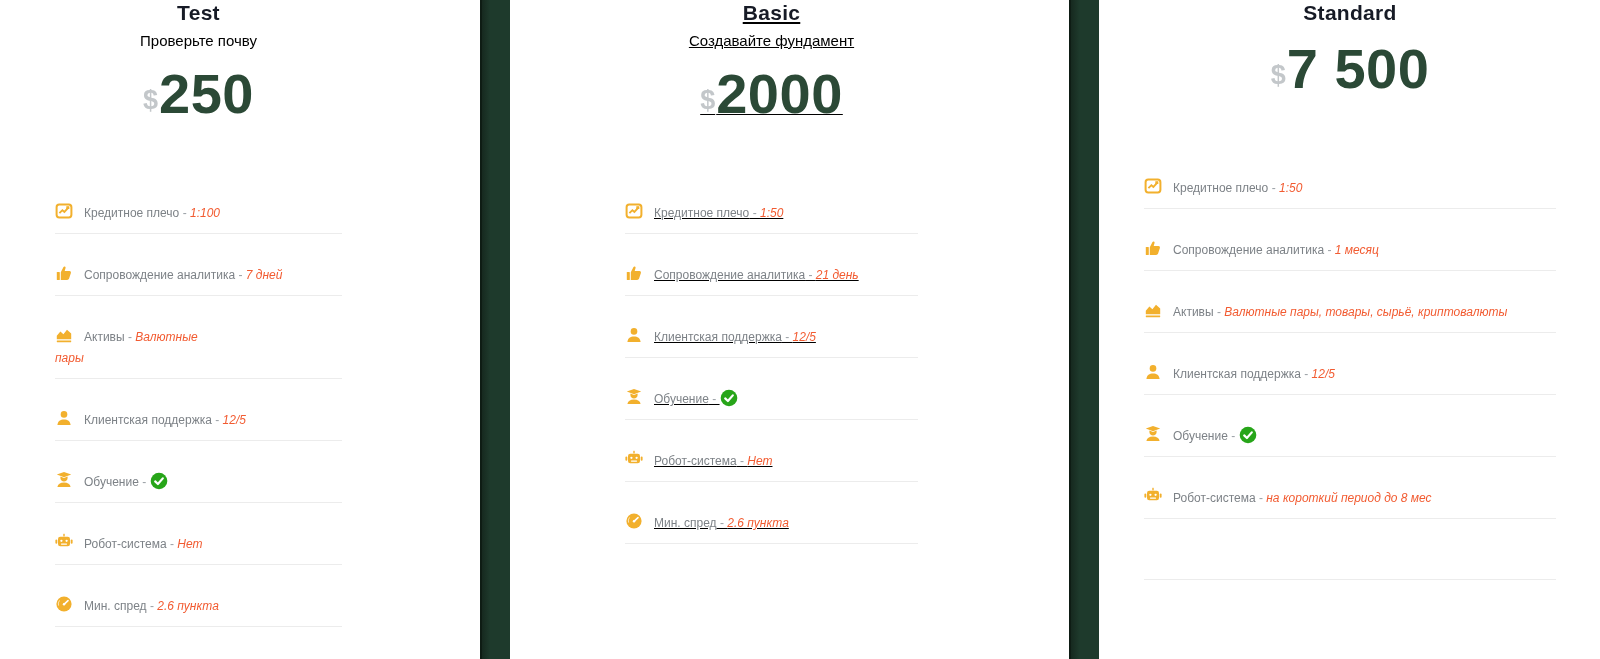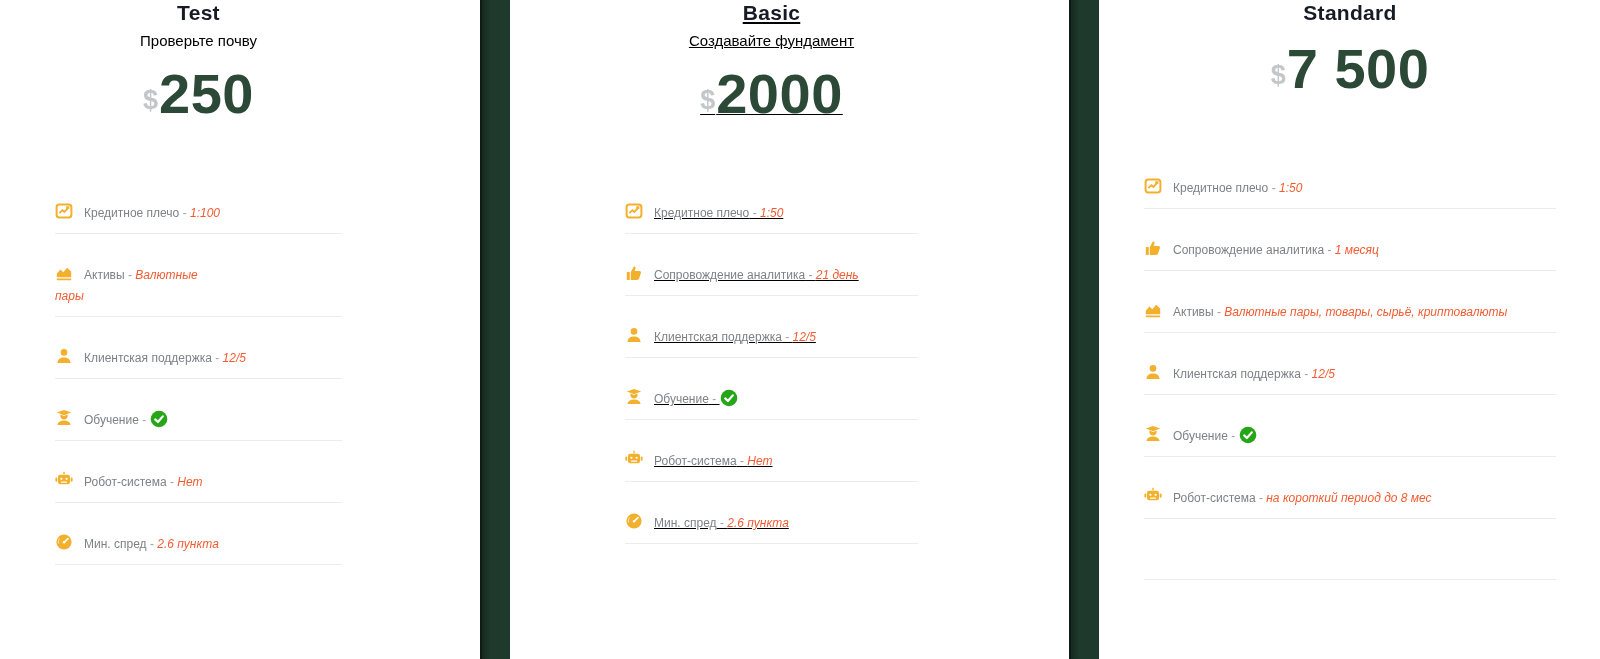--- a/index.html
+++ b/index.html
@@ -64,20 +64,26 @@
     </div>
     <div class="features">
   <div class="feature-row">
     <span class="ficon"><svg viewBox="0 0 18 18">
               <rect x="1.6" y="2.6" width="14.8" height="12.8" rx="2.6" fill="none" stroke="#f2b02d" stroke-width="2"></rect>
               <polyline points="4.4,11.2 7.4,8.2 9.4,10 13.6,5.4" fill="none" stroke="#f2b02d" stroke-width="1.9"></polyline>
               <rect x="11.3" y="4.2" width="3" height="2.8" fill="#f2b02d"></rect>
             </svg></span><span class="flabel">Кредитное плечо</span><span class="fdash"> -  </span><span class="fvalue">1:100</span>
   </div>
 
+  <div class="feature-row">
+    <span class="ficon"><svg viewBox="0 0 18 18" fill="#f2b02d">
+              <rect x="1.8" y="8" width="3" height="8" rx="0.6"></rect>
+              <path d="M5.8 16V8.3L8.5 3c.55-1.05 2.1-.65 2.1.55 0 .25-.04.5-.12.75L9.7 7h4.8c1 0 1.7 1 1.4 1.95l-1.8 5.6c-.3.87-1.1 1.45-2 1.45z"></path>
+            </svg></span><span class="flabel">Сопровождение аналитика</span><span class="fdash"> -  </span><span class="fvalue">7 дней</span>
+  </div>
 
   <div class="feature-row">
     <span class="ficon"><svg viewBox="0 0 18 18" fill="#f2b02d">
               <rect x="1.8" y="14.4" width="14.4" height="1.8" rx="0.4"></rect>
               <path d="M1.8 13.2V9.8l3.6-4.2 3 2.6 3.6-4.4 4.2 3.7v5.7z"></path>
             </svg></span><span class="flabel">Активы</span><span class="fdash"> -  </span><span class="fvalue">Валютные
 пары</span>
   </div>
 
   <div class="feature-row">

